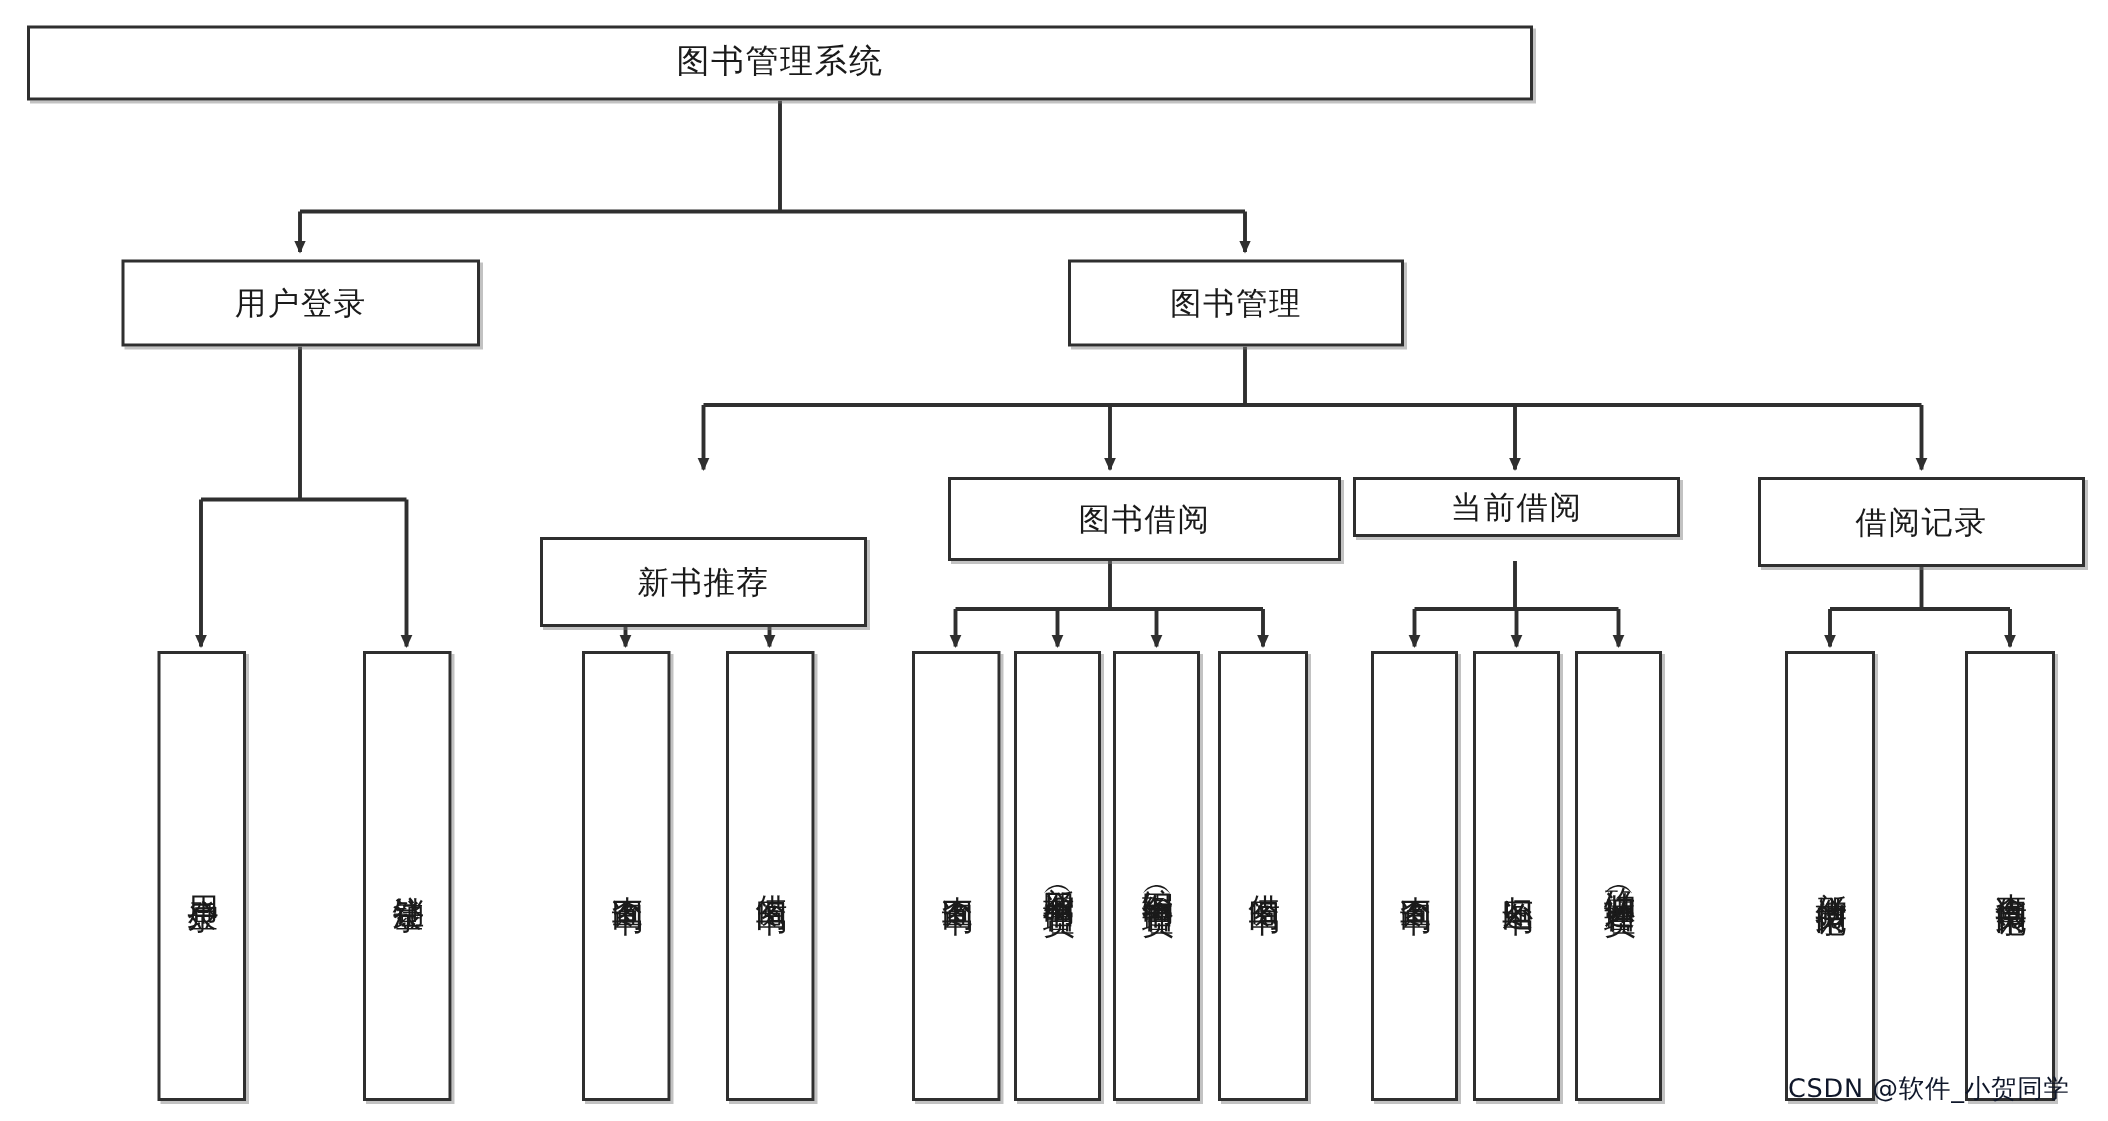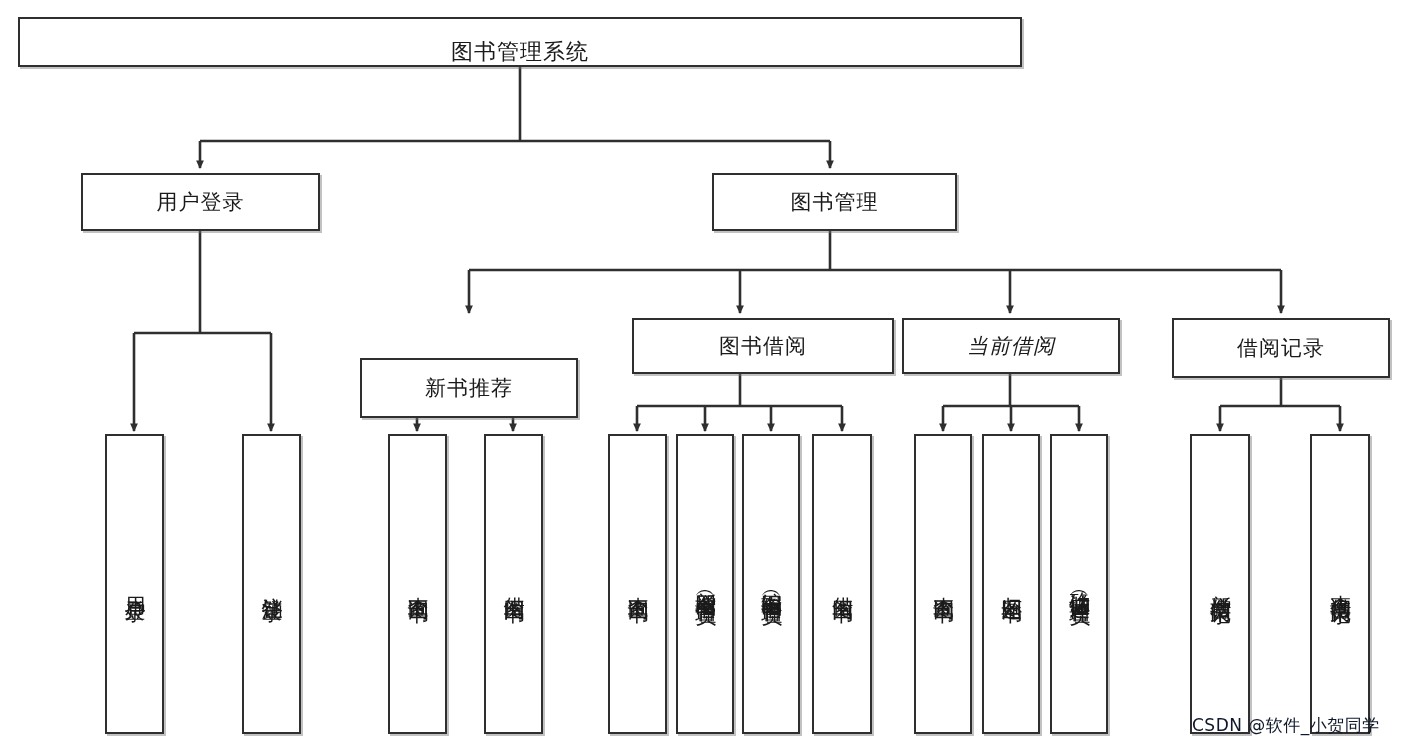--- a/index.html
+++ b/index.html
@@ -120,41 +120,41 @@
       <path d="M1011,406 L1011,431" marker-end="url(#arrowhead)"></path>
       <path d="M1079,406 L1079,431" marker-end="url(#arrowhead)"></path>
 
       <path d="M1281,374 L1281,406"></path>
       <path d="M1220,406 L1340,406"></path>
       <path d="M1220,406 L1220,431" marker-end="url(#arrowhead)"></path>
       <path d="M1340,406 L1340,431" marker-end="url(#arrowhead)"></path>
     </g>
   </svg>
 
-  <div class="node root horizontal" style="left:18px; top:17px; width:1004px; height:50px;align-items:flex-end;">
+  <div class="node root horizontal" style="left:18px; top:17px; width:1004px; height:50px;">
     <span class="node-label">图书管理系统</span>
   </div>
 
   <div class="node horizontal" style="left:81px; top:173px; width:239px; height:58px;">
     <span class="node-label">用户登录</span>
   </div>
 
-  <div class="node horizontal" style="left:712px; top:173px; width:245px; height:58px;">
+  <div class="node horizontal" style="left:712px; top:173px; width:224px; height:58px;">
     <span class="node-label">图书管理</span>
   </div>
 
   <div class="node horizontal" style="left:360px; top:318px; width:218px; height:60px;margin-top:40px;">
     <span class="node-label">新书推荐</span>
   </div>
 
   <div class="node horizontal" style="left:632px; top:318px; width:262px; height:56px;">
     <span class="node-label">图书借阅</span>
   </div>
 
-  <div class="node horizontal" style="left:902px; top:318px; width:218px; height:56px;font-style:italic;">
+  <div class="node horizontal" style="left:902px; top:318px; width:218px; height:40px;">
     <span class="node-label">当前借阅</span>
   </div>
 
   <div class="node horizontal" style="left:1172px; top:318px; width:218px; height:60px;">
     <span class="node-label">借阅记录</span>
   </div>
 
   <div class="node vertical" style="left:105px; top:434px; width:59px; height:300px;">
     <span class="node-label">用户登录</span>
   </div>

